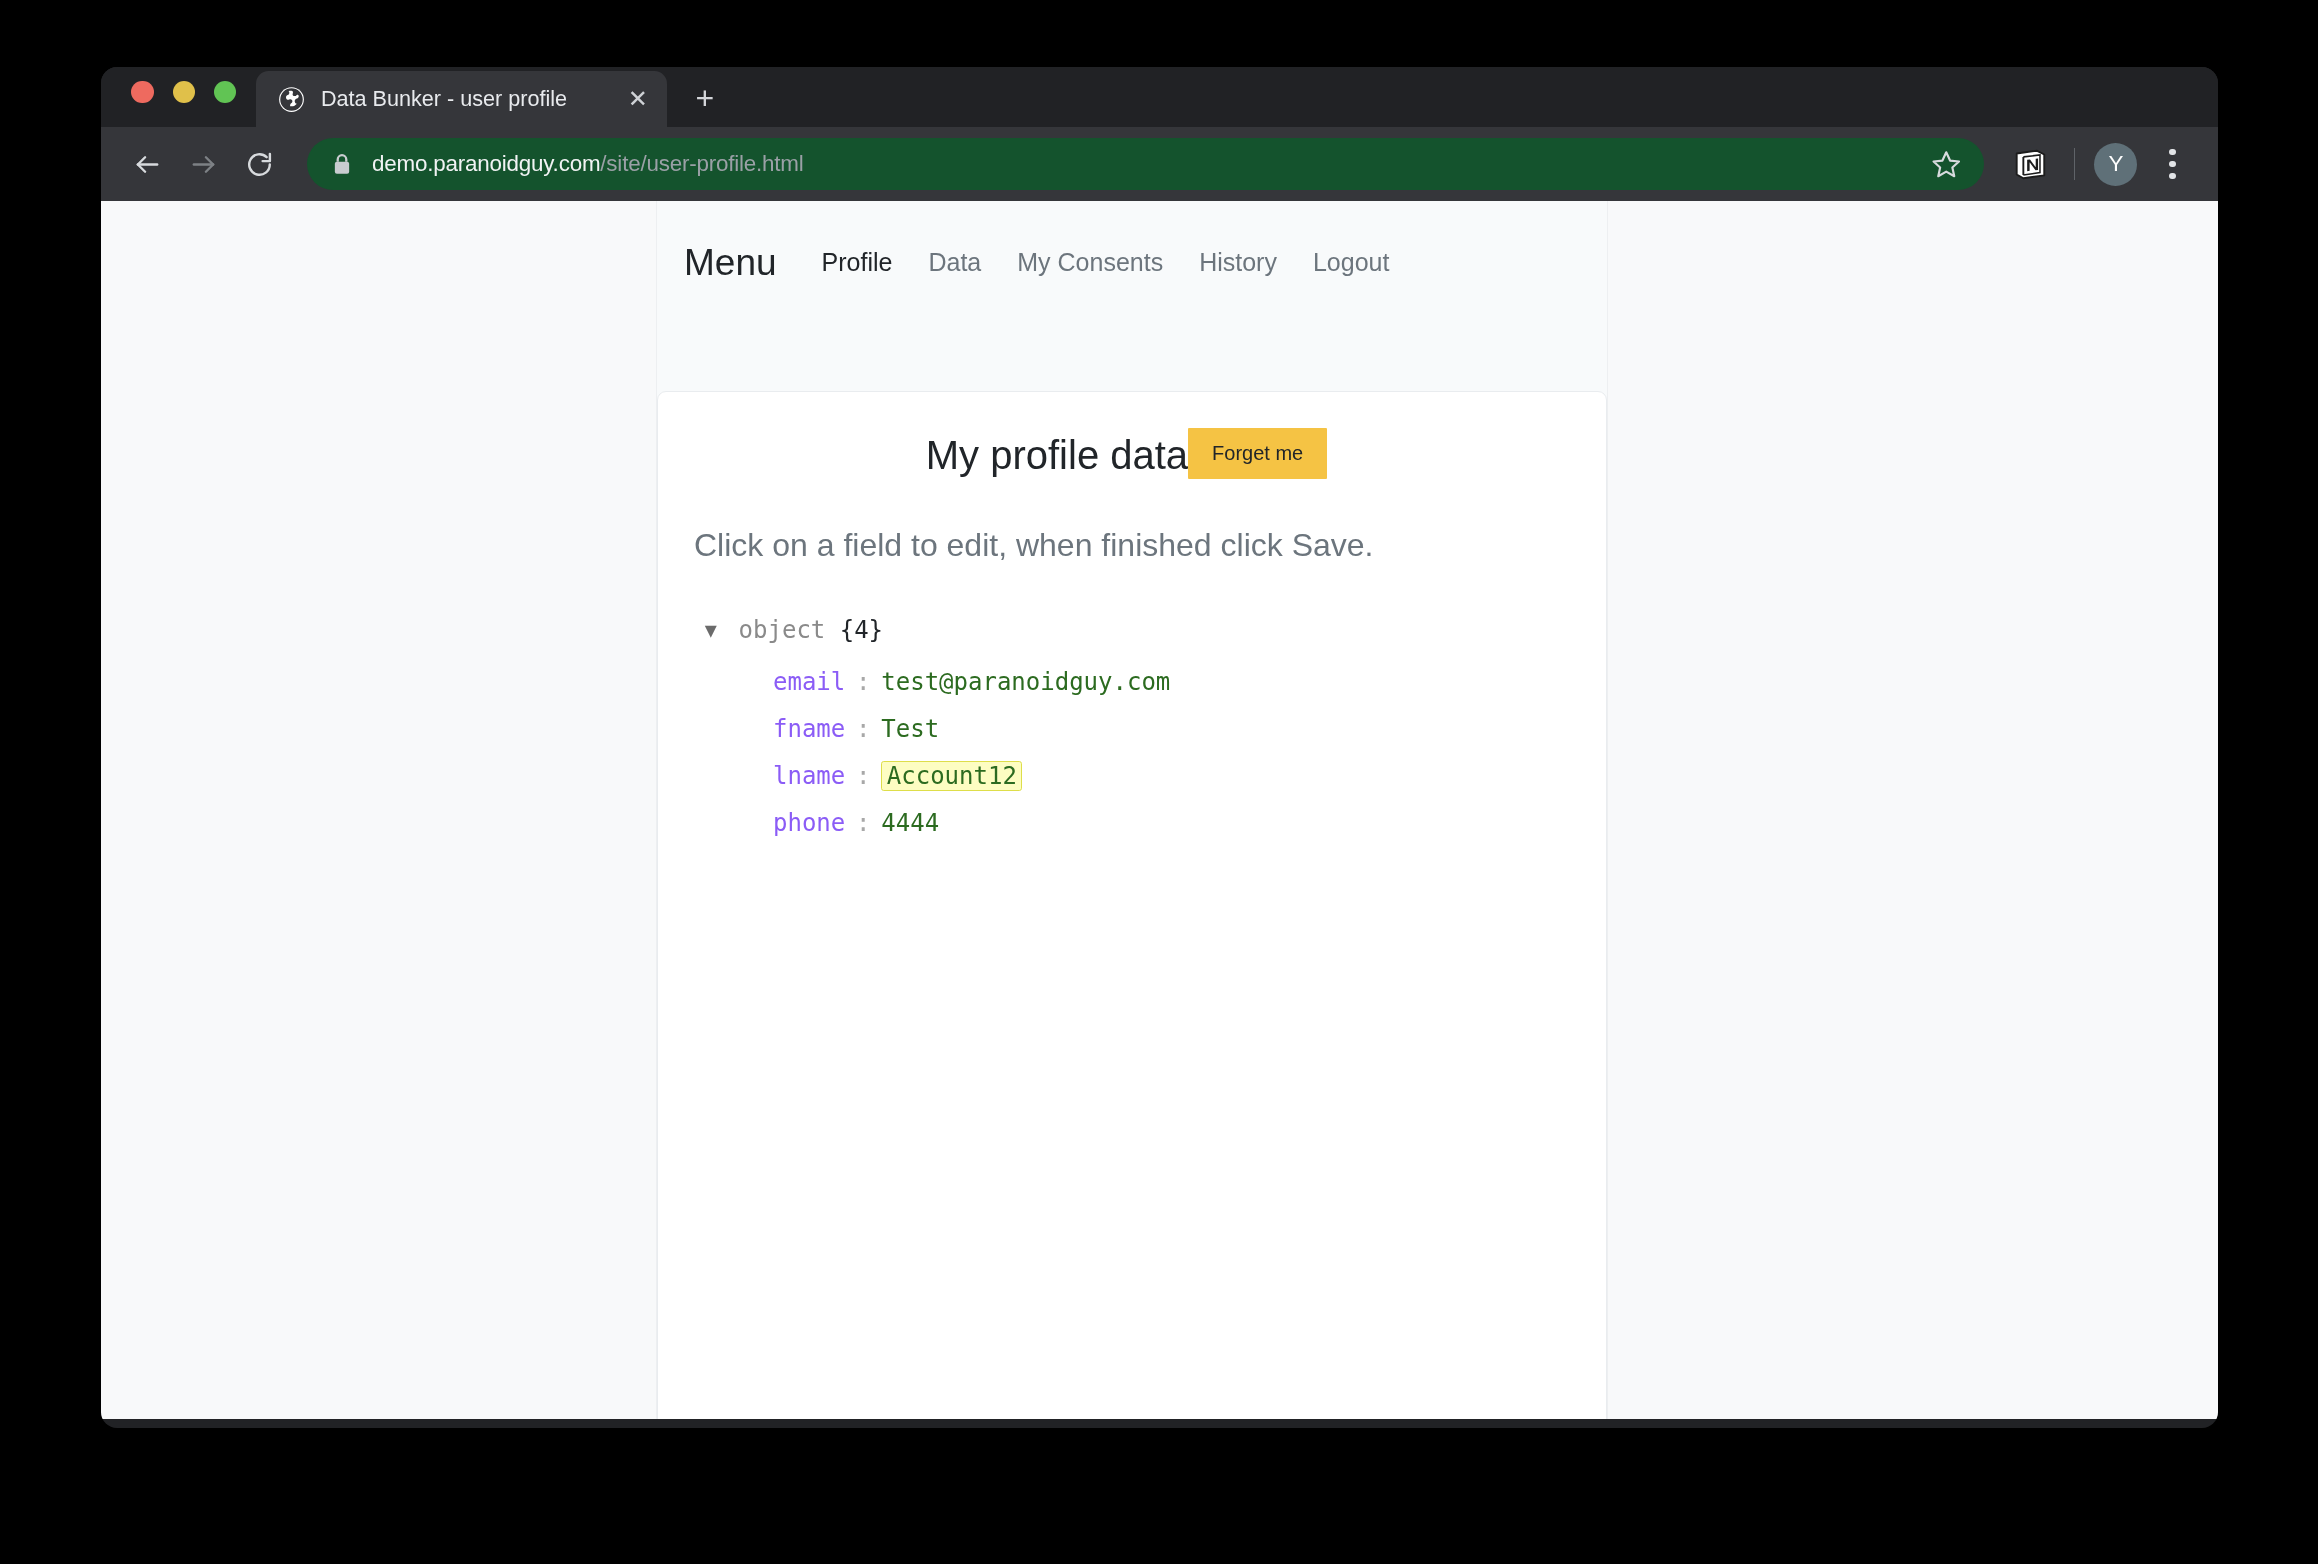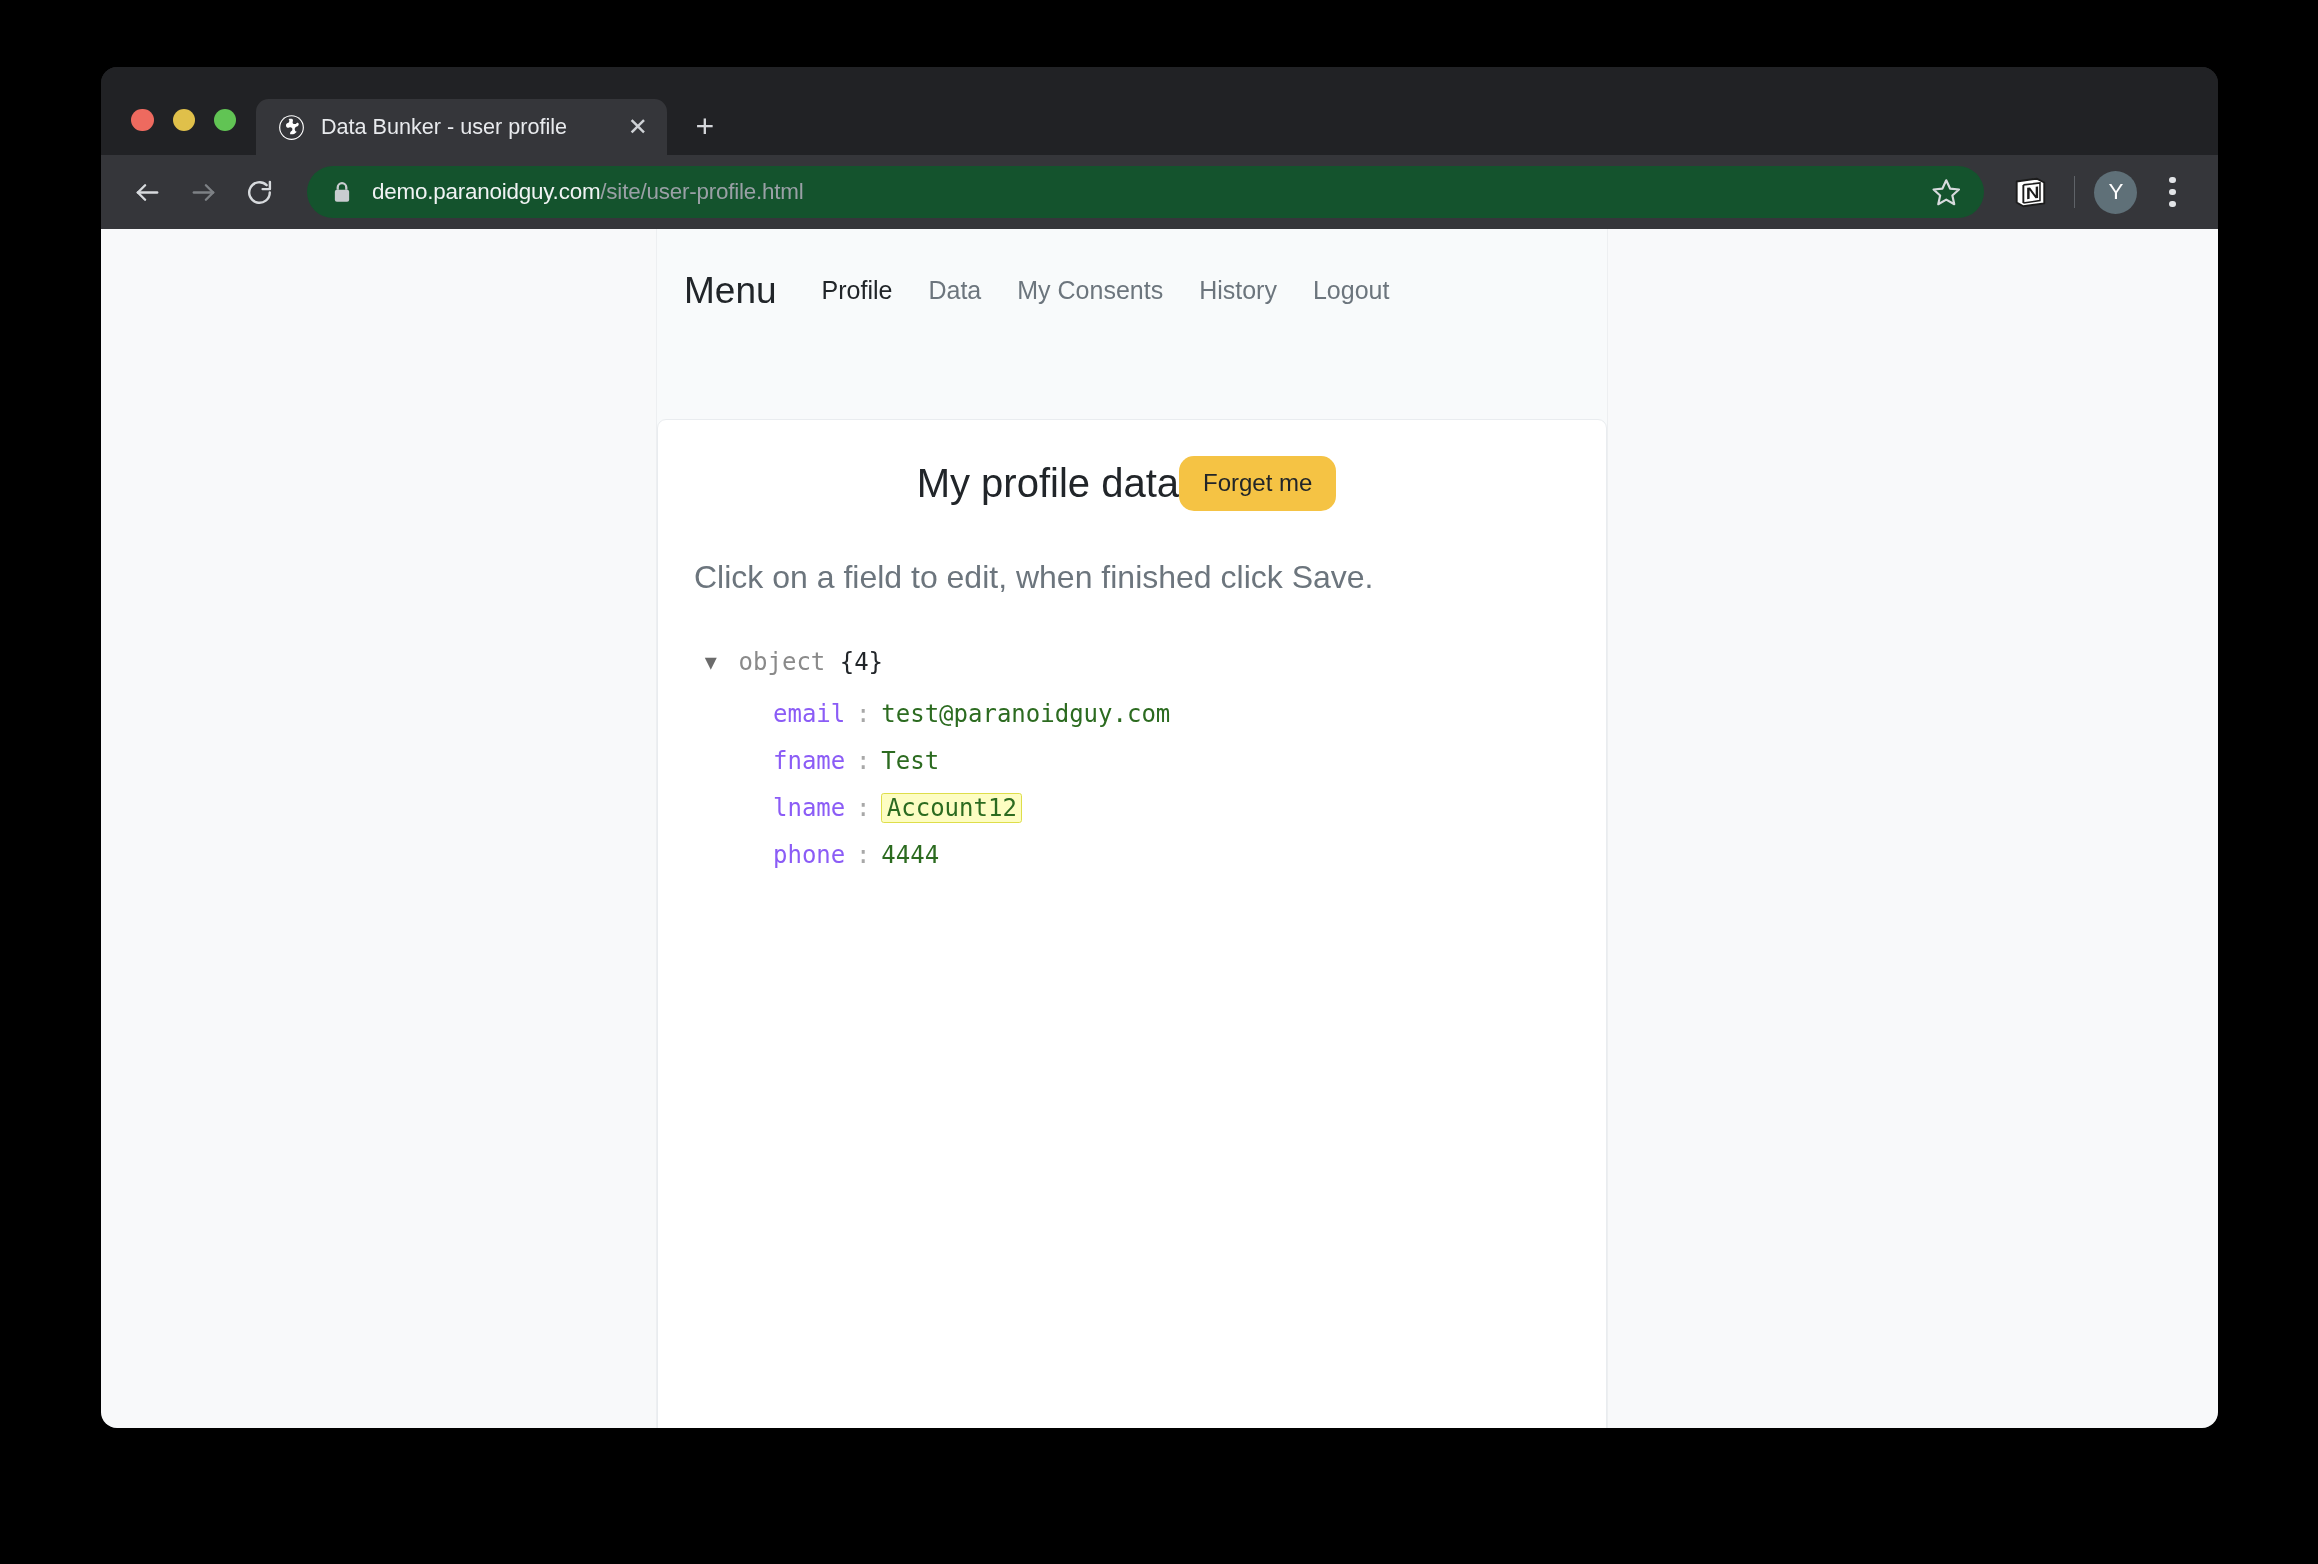--- a/index.html
+++ b/index.html
@@ -22,21 +22,21 @@
     height: 1361px;
     background: #212225;
     border-radius: 16px;
     overflow: hidden;
     box-shadow: 0 3.6px 25px rgba(0,0,0,0.55);
   }
 
   
   .tab-strip {
     position: relative;
-    height: 88px;
+    height: 60px;
     background: #212225;
     display: flex;
     align-items: flex-end;
     padding-left: 23px;
   }
   .traffic-lights {
     display: flex;
     align-items: center;
     gap: 19px;
     height: 70px;
@@ -277,22 +277,22 @@
     color: #212529;
     font-weight: normal;
     margin: 0;
     padding-top: 5.4px;
     line-height: 1.1;
   }
   .btn-forget {
     background: #f5c344;
     color: #212529;
     border: none;
-    border-radius: 15px;
-    font-size: 24px;
+    border-radius: 1px;
+    font-size: 20px;
     padding: 15.3px 24px;
     font-family: "Liberation Sans", sans-serif;
     line-height: 1;
     cursor: pointer;
   }
 
   .card-hint {
     font-size: 32px;
     color: #6c757d;
     margin: 47px 0 0 0;

